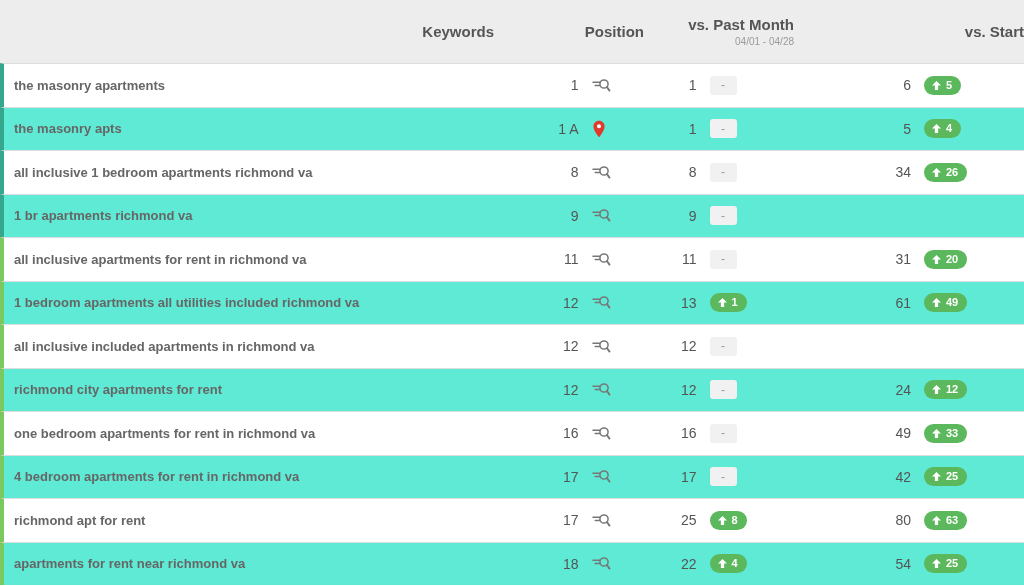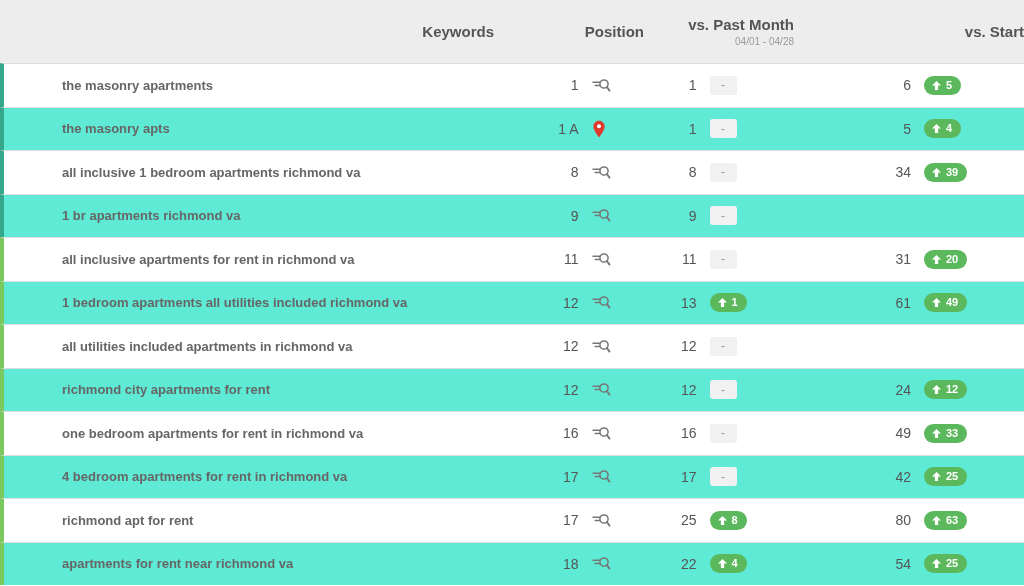--- a/index.html
+++ b/index.html
@@ -31,21 +31,21 @@
   
   .row {
     height: 43.5px;
     border-top: 1px solid #ddd;
     border-left: 4px solid var(--accent, #7bc95e);
     background: #fff;
   }
   .row.even { background: #5eead4; }
 
   .cell { display: flex; align-items: center; }
-  .cell-kw { padding-left: 10px; margin-left: 48px; }
+  .cell-kw { padding-left: 10px; }
   .kw { font-size: 13px; font-weight: bold; color: #666; }
 
   .cell-pos  { justify-content: center; gap: 13px; padding-left: 22px; }
   .cell-pm   { justify-content: center; gap: 13px; padding-right: 20px; }
   .cell-st   { justify-content: center; gap: 13px; padding-left: 45px; }
 
   .val { min-width: 30px; text-align: right; font-size: 14px; color: #555; white-space: nowrap; }
 
   .icon-slot { width: 20px; display: inline-flex; align-items: center; justify-content: flex-start; }
   .badge-slot { width: 42px; display: inline-flex; justify-content: flex-start; align-items: center; }
@@ -168,21 +168,21 @@
             <span class="dash">-</span>
           </span>
     </div>
     <div class="cell cell-st">
       <span class="val">34</span>
       <span class="badge-slot">
             <span class="pill">
   <svg width="9" height="9" viewBox="0 0 10 10" fill="#ffffff">
     <path d="M5 0 L10 5 L6.8 5 L6.8 10 L3.2 10 L3.2 5 L0 5 Z"></path>
   </svg>
-<span>39</span>
+<span>26</span>
             </span>
           </span>
     </div>
   </div>
 
   <div class="row grid even" style="--accent: #35a78c;">
     <div class="cell cell-kw">
       <span class="kw">1 br apartments richmond va</span>
     </div>
     <div class="cell cell-pos">
@@ -272,21 +272,21 @@
     <path d="M5 0 L10 5 L6.8 5 L6.8 10 L3.2 10 L3.2 5 L0 5 Z"></path>
   </svg>
 <span>49</span>
             </span>
           </span>
     </div>
   </div>
 
   <div class="row grid" style="--accent: #7bc95e;">
     <div class="cell cell-kw">
-      <span class="kw">all utilities included apartments in richmond va</span>
+      <span class="kw">all inclusive included apartments in richmond va</span>
     </div>
     <div class="cell cell-pos">
       <span class="val">12</span>
       <span class="icon-slot">
   <svg width="19" height="15" viewBox="0 0 19 15" fill="none" stroke="#777" stroke-width="1.5" stroke-linecap="round">
     <line x1="1" y1="4.2" x2="8" y2="4.2"></line>
     <line x1="3.2" y1="7.4" x2="8" y2="7.4"></line>
     <circle cx="12" cy="6" r="4.1"></circle>
     <line x1="14.9" y1="9" x2="17.5" y2="12.6" stroke-width="1.9"></line>
   </svg>

